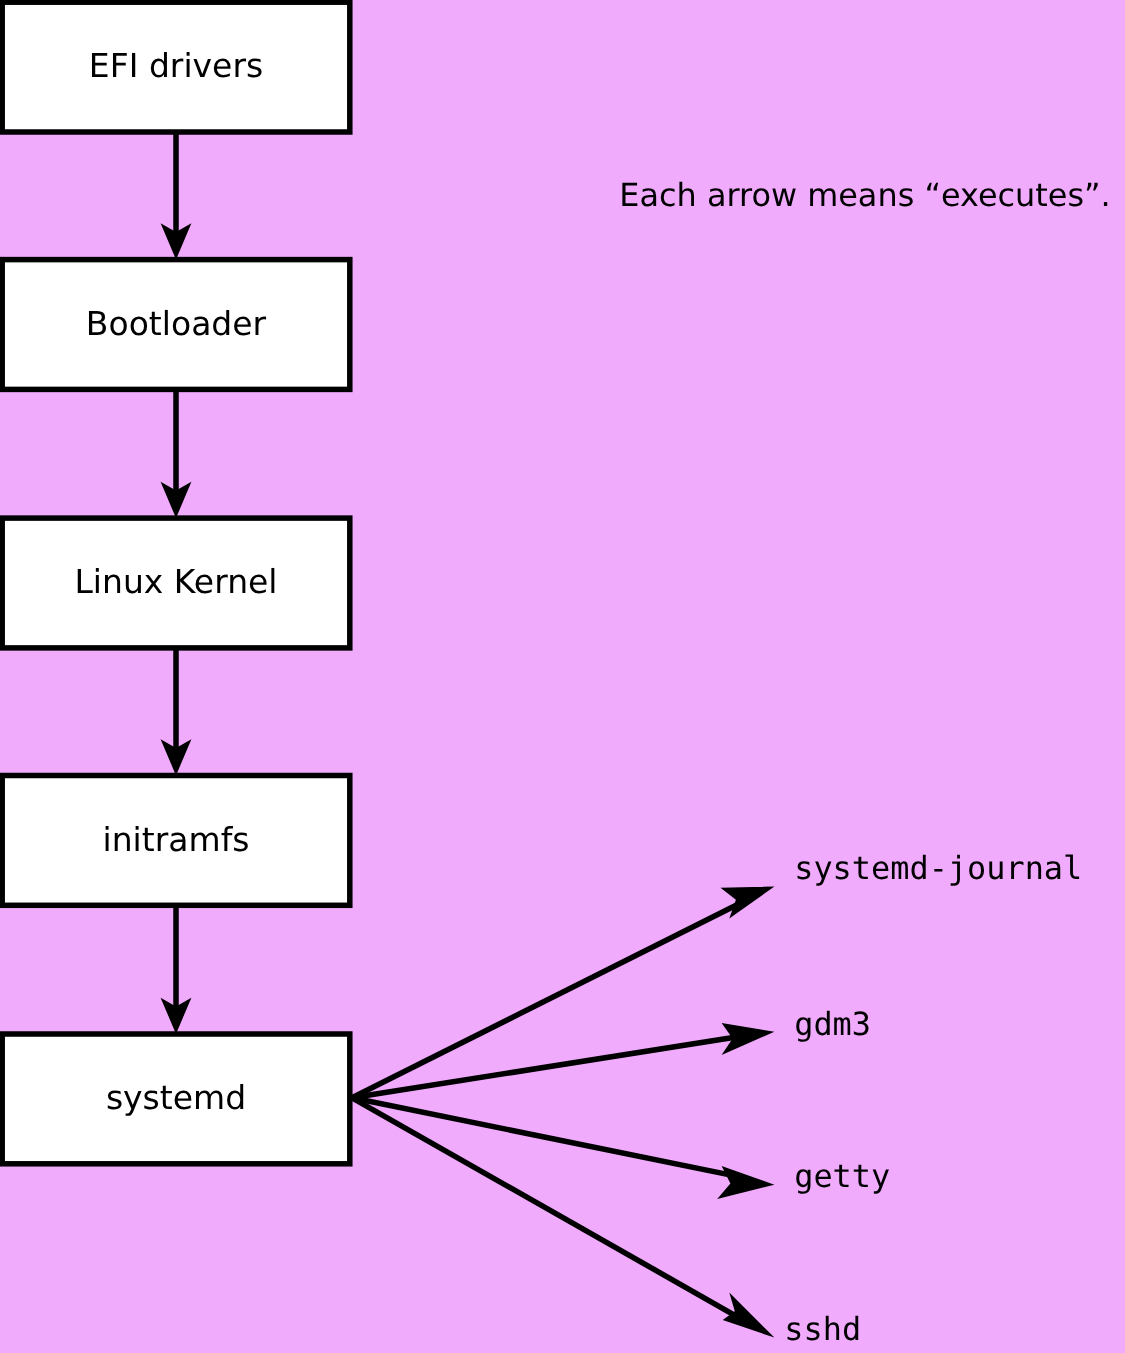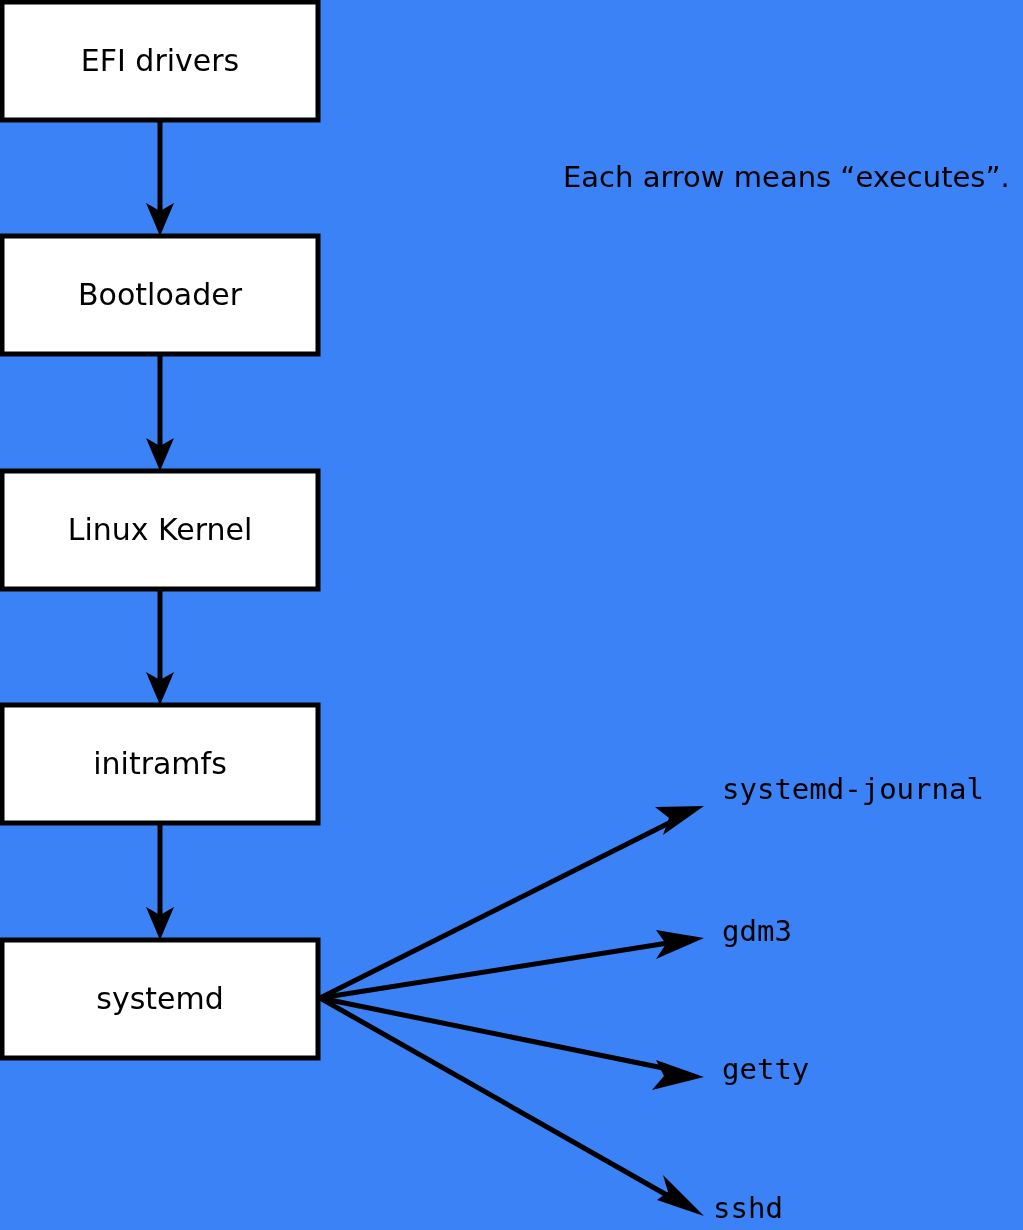--- a/index.html
+++ b/index.html
@@ -9,21 +9,21 @@
     background: #ffffff;
   }
   body {
     font-family: "DejaVu Sans", sans-serif;
     color: #000000;
   }
   #canvas {
     position: relative;
     width: 1023px;
     height: 1230px;
-    background: #3b82f6;
+    background: #f0abfc;
     overflow: hidden;
   }
   #diagram-svg {
     position: absolute;
     left: 0;
     top: 0;
     width: 1023px;
     height: 1230px;
     display: block;
   }

